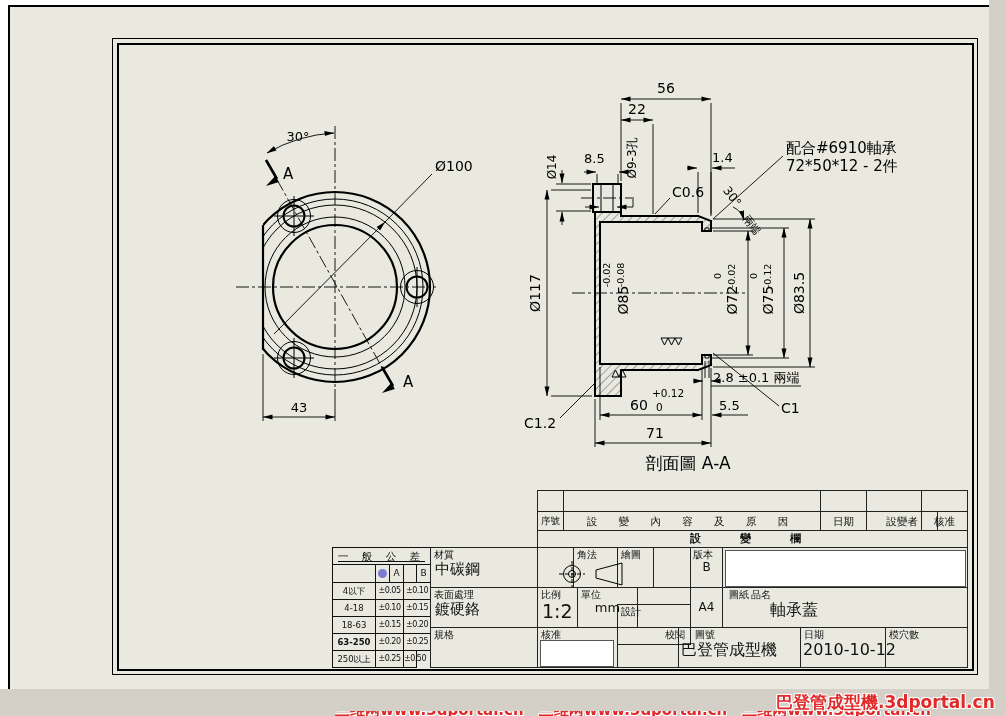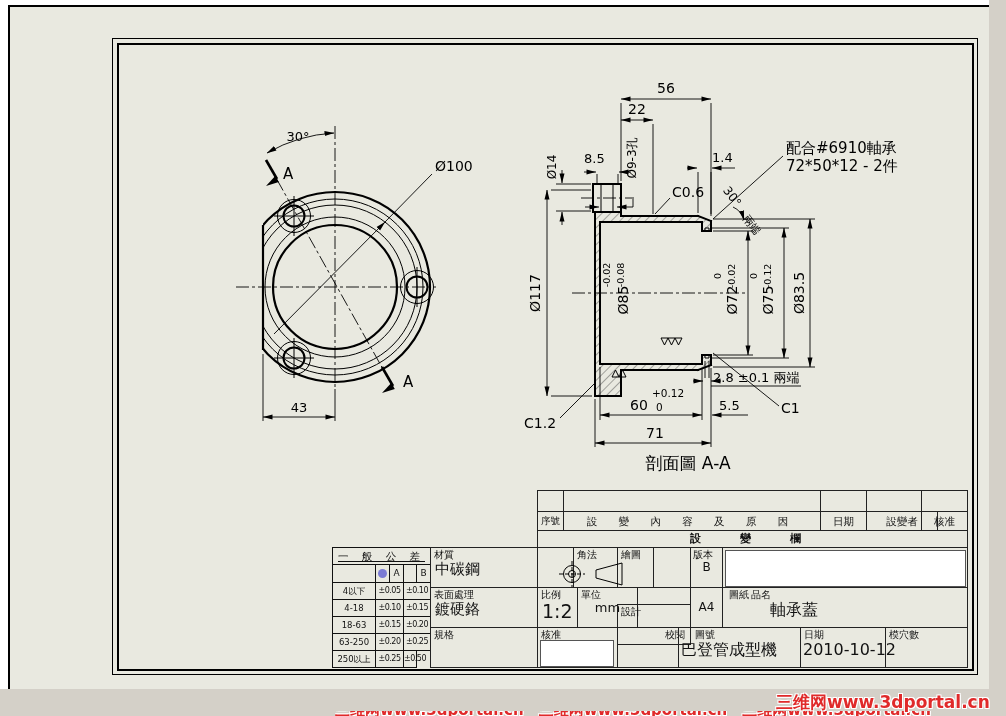--- a/index.html
+++ b/index.html
@@ -57,21 +57,21 @@
 
     <div class="cell tl" style="left:332px;top:582px;width:44px;height:18px;">4以下</div>
     <div class="cell tv" style="left:375px;top:582px;width:29px;height:18px;">±0.05</div>
     <div class="cell tv" style="left:403px;top:582px;width:28px;height:18px;">±0.10</div>
     <div class="cell tl" style="left:332px;top:599px;width:44px;height:18px;">4-18</div>
     <div class="cell tv" style="left:375px;top:599px;width:29px;height:18px;">±0.10</div>
     <div class="cell tv" style="left:403px;top:599px;width:28px;height:18px;">±0.15</div>
     <div class="cell tl" style="left:332px;top:616px;width:44px;height:18px;">18-63</div>
     <div class="cell tv" style="left:375px;top:616px;width:29px;height:18px;">±0.15</div>
     <div class="cell tv" style="left:403px;top:616px;width:28px;height:18px;">±0.20</div>
-    <div class="cell tl" style="left:332px;top:633px;width:44px;height:18px;">63-250</div>
+    <div class="cell tl" style="left:332px;top:633px;width:44px;height:18px;font-weight:bold;">63-250</div>
     <div class="cell tv" style="left:375px;top:633px;width:29px;height:18px;">±0.20</div>
     <div class="cell tv" style="left:403px;top:633px;width:28px;height:18px;">±0.25</div>
     <div class="cell tl" style="left:332px;top:650px;width:44px;height:18px;">250以上</div>
     <div class="cell tv" style="left:375px;top:650px;width:29px;height:18px;">±0.25</div>
     <div class="cell tv" style="left:403px;top:650px;width:14px;height:18px;">±0.50</div>
   </div>
 
   <div>
     <div class="cell" style="left:430px;top:547px;width:108px;height:41px;">
       <span class="lb">材質</span>
@@ -366,15 +366,15 @@
       <polygon class="s1" points="596,570 622,563 622,585 596,578"></polygon>
     </g>
   </svg>
 
   <div class="gray" style="left:989px;top:0;width:17px;height:716px;z-index:4;"></div>
   <div class="gray" style="left:0;top:689px;width:1006px;height:27px;z-index:4;"></div>
 
   <div class="abs" id="wm-strip" style="left:335px;top:711px;width:670px;z-index:6;">
     <span>三维网www.3dportal.cn　三维网www.3dportal.cn　三维网www.3dportal.cn</span>
   </div>
-  <div class="abs" id="watermark" style="left:776px;top:691px;z-index:6;">三维网www.3dportal.cn</div>
+  <div class="abs" id="watermark" style="left:776px;top:691px;z-index:6;">巴登管成型機.3dportal.cn</div>
 
 </div>
 
 </body></html>

